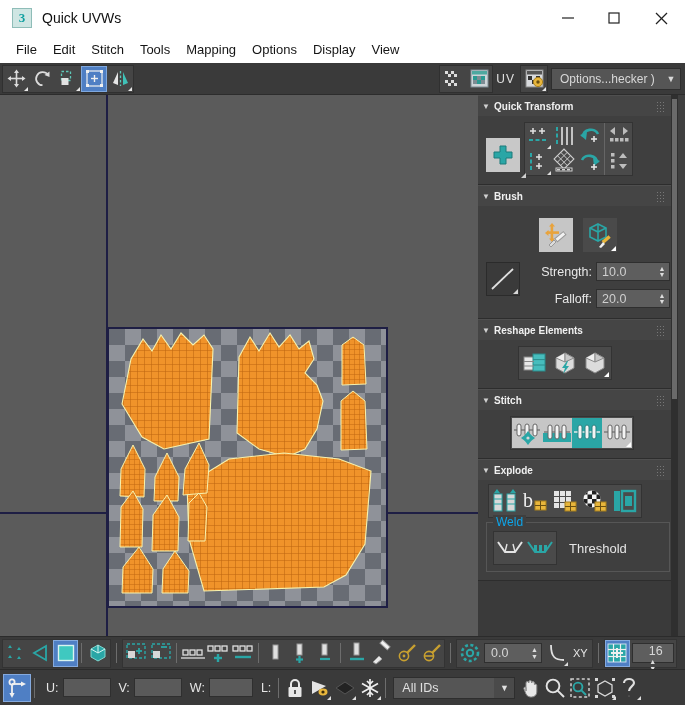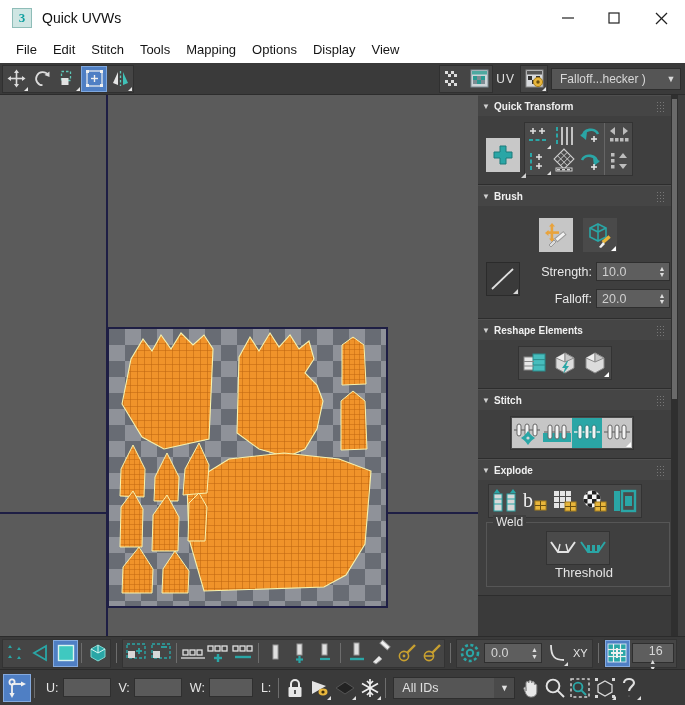--- a/index.html
+++ b/index.html
@@ -121,22 +121,22 @@
   .spinbox .val { flex:1; padding-left:5px; font-size:12.5px; color:#cfcfcf; }
   .spinbox .spin { width:14px; height:17px; display:flex; flex-direction:column;
                    align-items:center; justify-content:center; font-size:7px; color:#ddd;
                    line-height:6px; }
 
   .brushrow { display:flex; align-items:flex-start; }
   .curvebtn { width:34px; height:34px; background:#3a3a3a; border:1px solid #2b2b2b;
               position:relative; }
   .weldgrp { margin-top:4px; border:1px solid #565656; position:relative; padding:8px 6px 6px 6px; }
   .weldgrp .legend { position:absolute; top:-8px; left:6px; background:#3f3f3f;
-                     padding:0 3px; font-size:12px; color:#e5e5e5; }
-  .weldrow { display:flex; align-items:center;flex-direction:column; }
+                     padding:0 3px; font-size:12px; color:#0ea5e9; }
+  .weldrow { display:flex; align-items:center; }
   .threshlabel { font-size:13px; color:#e4e4e4; margin-left:12px; }
 
   
   .bottom1 {
     position:absolute; left:0; top:636px; width:685px; height:33px;
     background:#3a3a3a; display:flex; align-items:center;
     border-top:1px solid #2b2b2b;
   }
   .bottom2 {
     position:absolute; left:0; top:669px; width:685px; height:36px;
@@ -312,21 +312,21 @@
               <rect x="12" y="8" width="4" height="4"></rect>
               <rect x="8" y="12" width="4" height="4"></rect>
             </g>
           <circle cx="14" cy="14" r="4.6" fill="#e8b63c" stroke="#a8801c" stroke-width="1"></circle>
           <circle cx="14" cy="14" r="1.7" fill="#6a5010"></circle>
           </svg>
         <span class="corner"></span>
       </div>
     </div>
     <div class="mapdrop">
-      <span>Falloff...hecker )</span>
+      <span>Options...hecker )</span>
       <span class="arrow">▼</span>
     </div>
   </div>
 
   <div class="canvas">
     <div class="gridline-v" style="left:106px"></div>
     <div class="gridline-h" style="top:417px"></div>
 
     <div class="uvbox">
       <svg class="uvsvg" width="277" height="277" viewBox="0 0 277 277">

